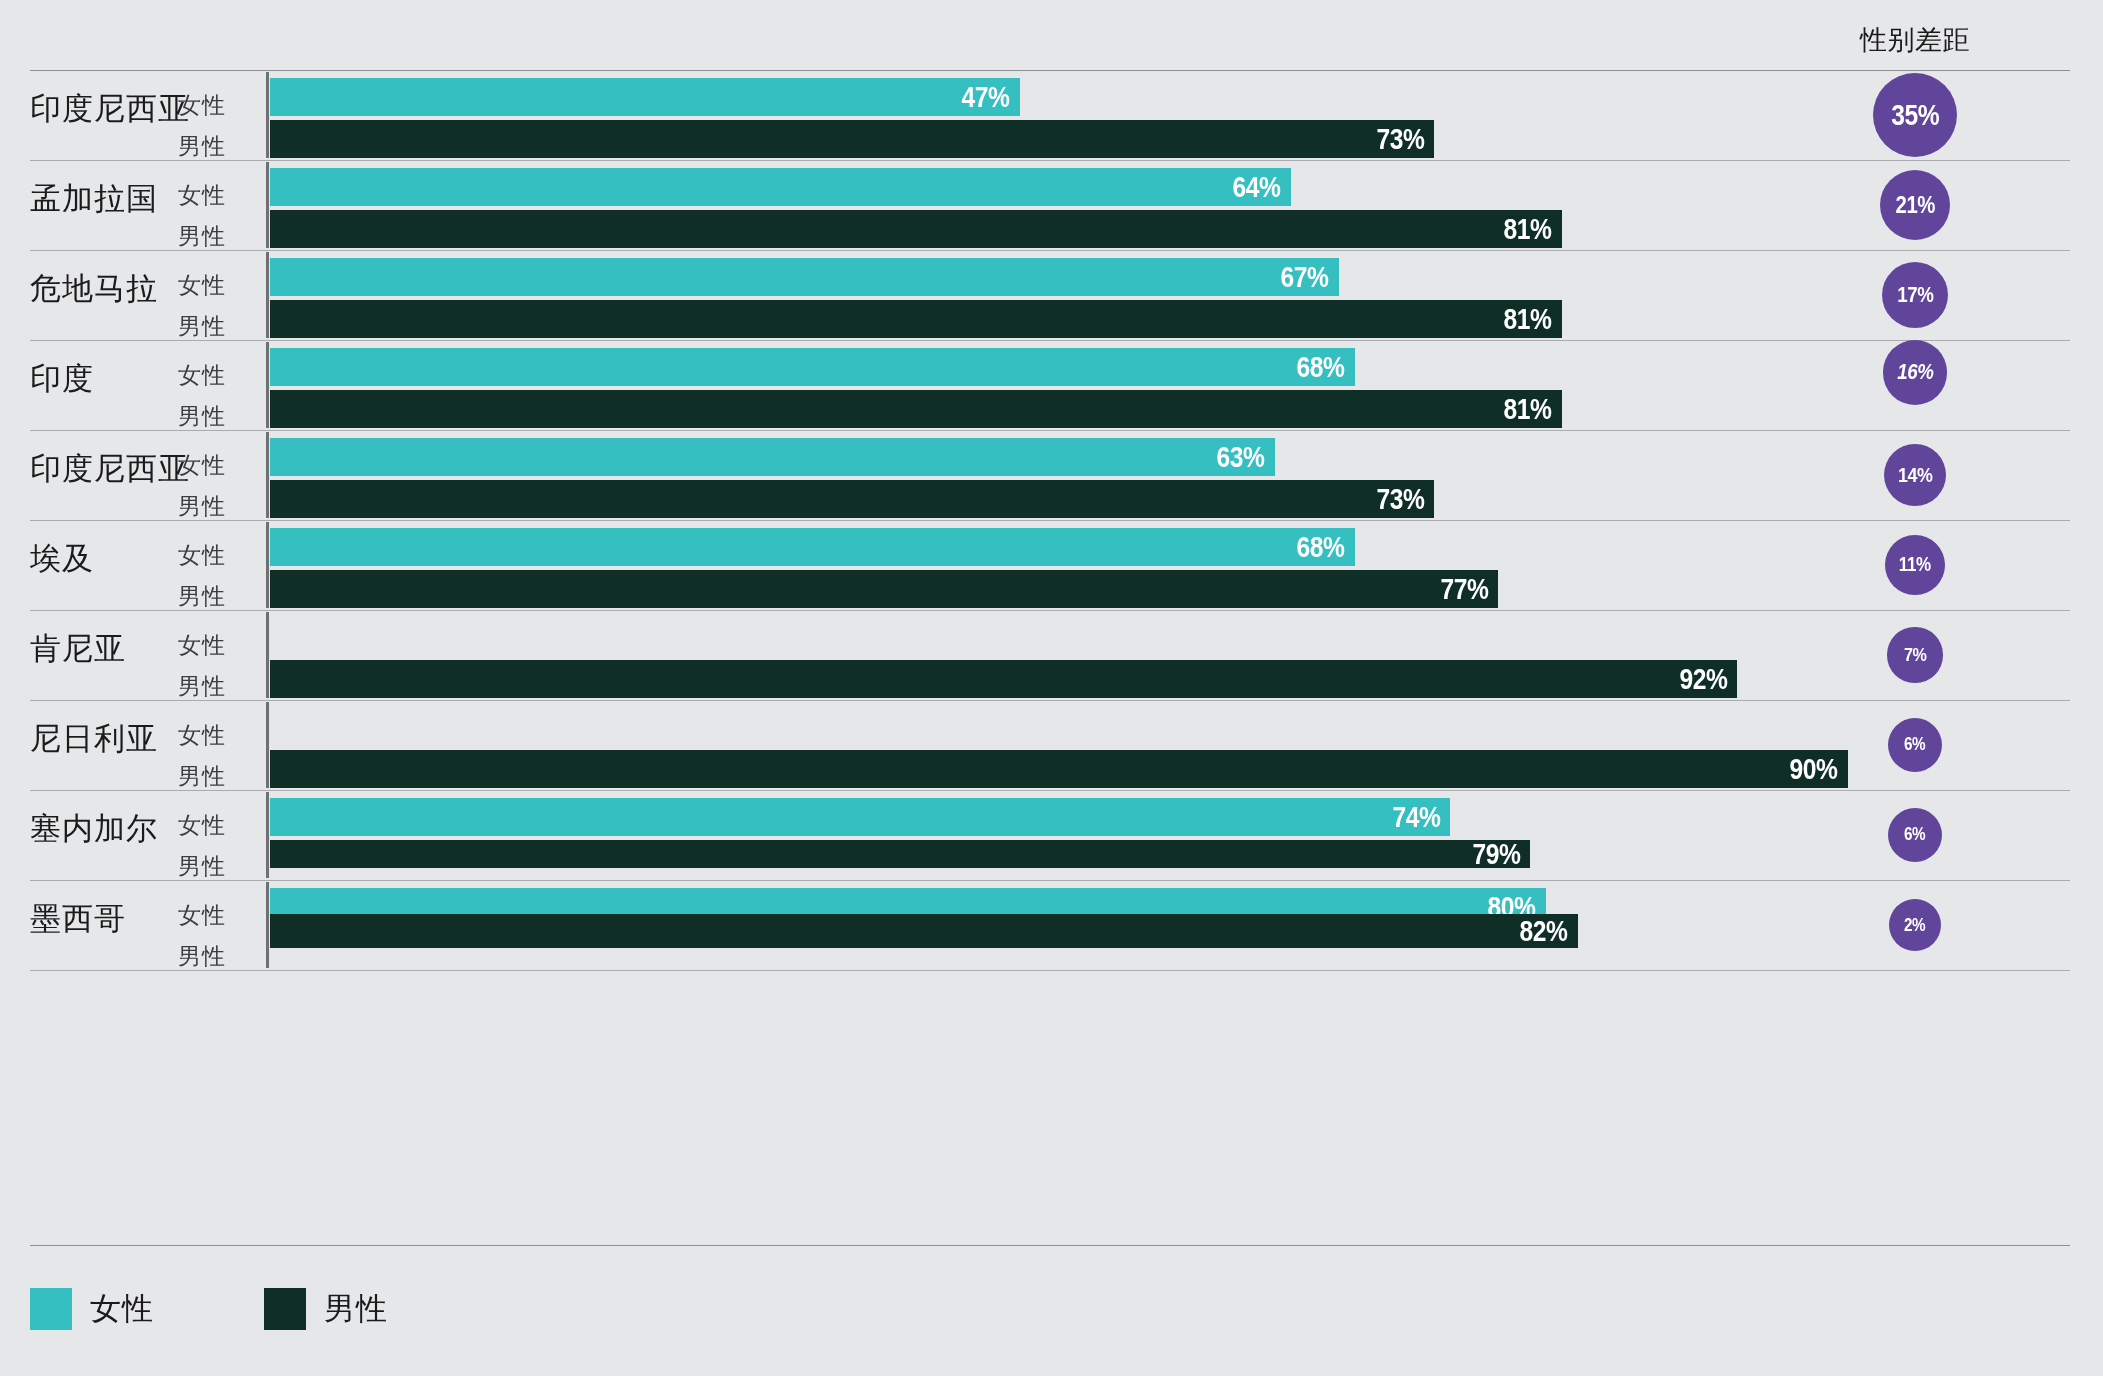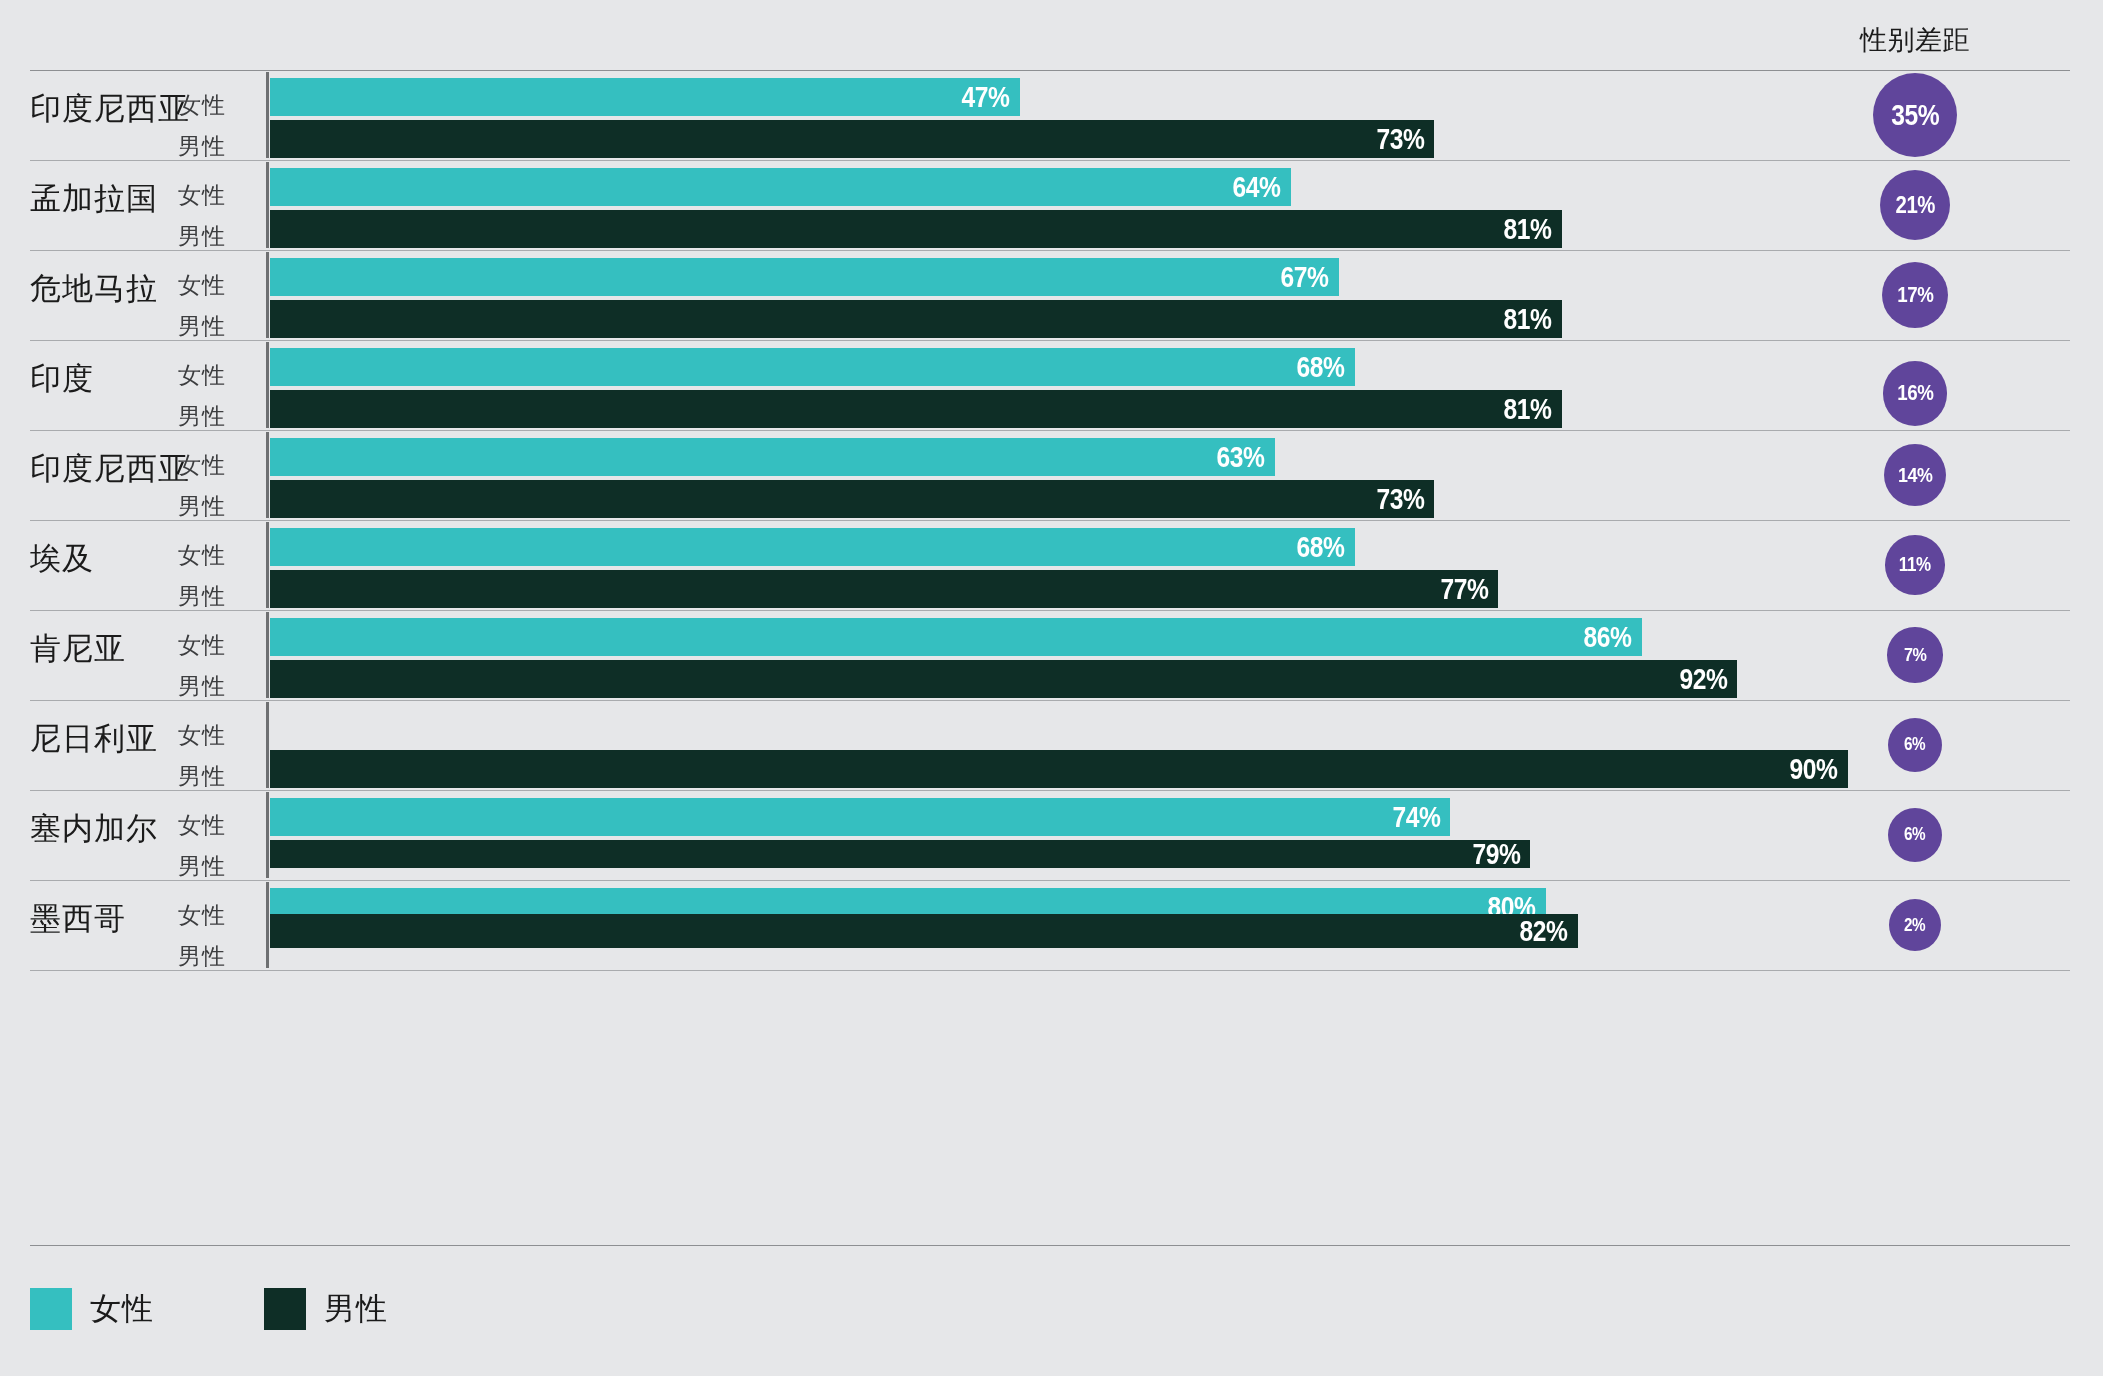--- a/index.html
+++ b/index.html
@@ -233,21 +233,21 @@
         <div class="axis-line" style="top: 2px; height: 86px;"></div>
         <div class="country-label" style="top: 18px;">印度</div>
         <div class="gender-label" style="top: 20px;">女性</div>
         <div class="gender-label" style="top: 61px;">男性</div>
         <div class="bar female" style="top: 8px; height: 38px; width: 1084.6px;">
           <span class="bar-value">68%</span>
         </div>
         <div class="bar male" style="top: 50px; height: 38px; width: 1291.95px;">
           <span class="bar-value">81%</span>
         </div>
-        <div class="gap-bubble" style="width: 64.8px; height: 64.8px; left: 1882.6px; top: 21px;">
+        <div class="gap-bubble" style="width: 64.8px; height: 64.8px; left: 1882.6px; top: 0; font-style: italic;">
           <span style="font-size: 22px;">16%</span>
         </div>
       </div>
       <div class="row" style="height: 90px;">
         <div class="row-sep light"></div>
         <div class="axis-line" style="top: 2px; height: 86px;"></div>
         <div class="country-label" style="top: 18px;">印度尼西亚</div>
         <div class="gender-label" style="top: 20px;">女性</div>
         <div class="gender-label" style="top: 61px;">男性</div>
         <div class="bar female" style="top: 8px; height: 38px; width: 1004.85px;">
@@ -275,23 +275,20 @@
         <div class="gap-bubble" style="width: 59.55px; height: 59.55px; left: 1885.22px; top: 15.225px;">
           <span style="font-size: 20px;">11%</span>
         </div>
       </div>
       <div class="row" style="height: 90px;">
         <div class="row-sep light"></div>
         <div class="axis-line" style="top: 2px; height: 86px;"></div>
         <div class="country-label" style="top: 18px;">肯尼亚</div>
         <div class="gender-label" style="top: 20px;">女性</div>
         <div class="gender-label" style="top: 61px;">男性</div>
-        <div class="bar female" style="top: 8px; height: 38px; width: 1371.7px;">
-          <span class="bar-value">86%</span>
-        </div>
         <div class="bar male" style="top: 50px; height: 38px; width: 1467.4px;">
           <span class="bar-value">92%</span>
         </div>
         <div class="gap-bubble" style="width: 55.35px; height: 55.35px; left: 1887.33px; top: 17.325px;">
           <span style="font-size: 19px;">7%</span>
         </div>
       </div>
       <div class="row" style="height: 90px;">
         <div class="row-sep light"></div>
         <div class="axis-line" style="top: 2px; height: 86px;"></div>

